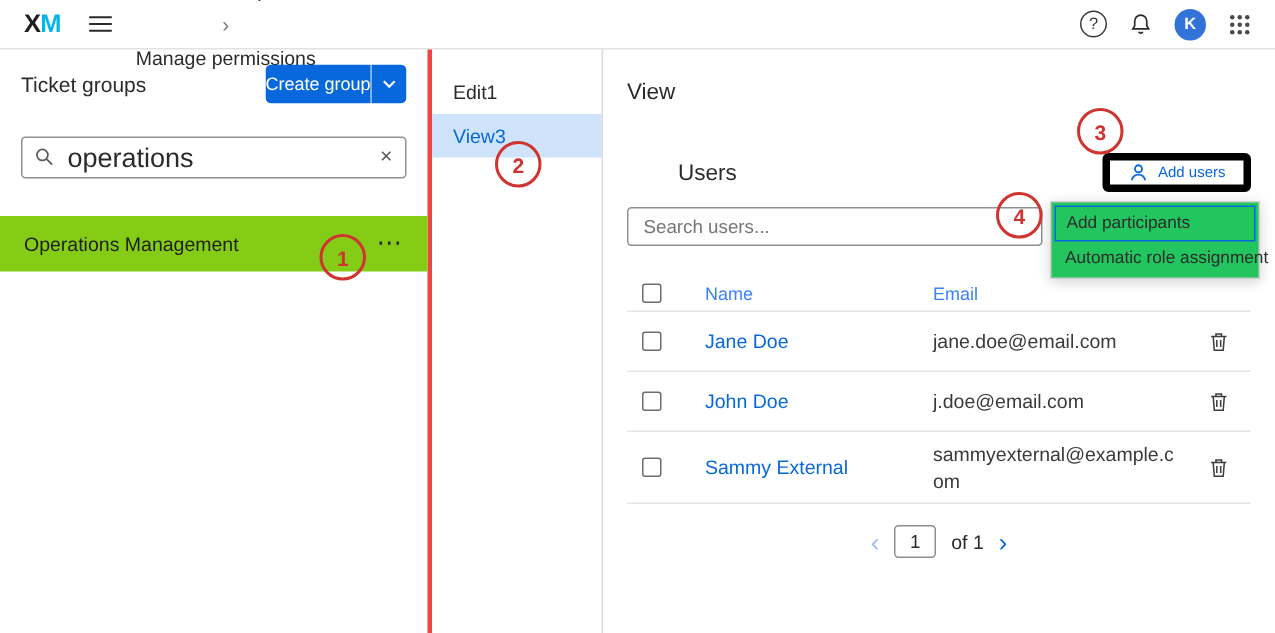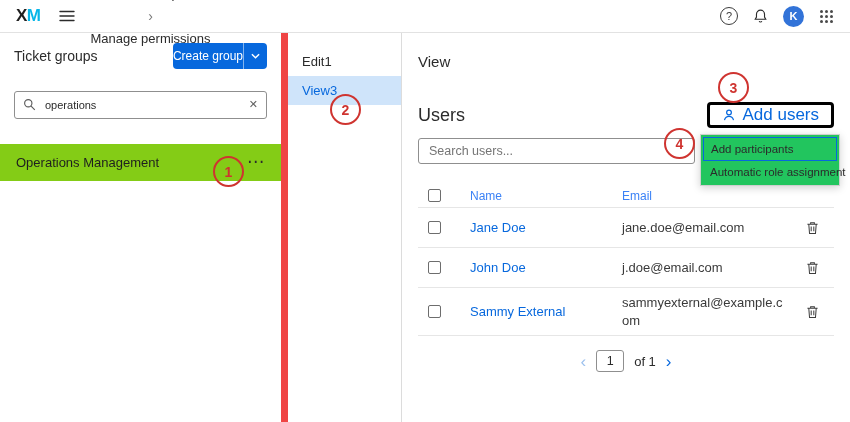--- a/index.html
+++ b/index.html
@@ -13,46 +13,46 @@
   .hamburger { margin-left: 18px; display: flex; align-items: center; cursor: pointer; }
   .crumbs { margin-left: 16px; display: flex; gap: 8px; font-size: 13px; align-items: center; color: #2b2b2b; flex-direction: column; }
   .crumb-sep { color: #7a7a7a; font-size: 14px; line-height: 1; }
   .top-right { margin-left: auto; display: flex; align-items: center; gap: 15px; }
   .help-circle { width: 18px; height: 18px; border: 1.4px solid #3c3c3c; border-radius: 50%; display: flex; align-items: center; justify-content: center; font-size: 11px; color: #3c3c3c; cursor: pointer; }
   .icon-btn { display: flex; align-items: center; cursor: pointer; }
   .avatar { width: 21px; height: 21px; border-radius: 50%; background: #3273d8; color: #fff; font-size: 11px; display: flex; align-items: center; justify-content: center; font-weight: bold; cursor: pointer; }
 
   
   .main { display: flex; height: 389px; }
-  .left { width: 288px; border-right: 7px solid #ef4444; }
+  .left { width: 288px; border-right: 3px solid #ef4444; }
   .mid { width: 114px; border-right: 1px solid #dcdcdc; padding-top: 14px; }
   .right { flex: 1; padding: 0 16px; }
 
   
   .left-head { display: flex; align-items: center; justify-content: space-between; margin: 10px 14px 0; }
   .left-title { font-size: 14px; color: #2b2b2b; }
   .cg { display: flex; border-radius: 4px; overflow: hidden; cursor: pointer; }
   .cg-main { background: #0768dd; color: #fff; font-size: 12px; padding: 6px 0; border: none; font-family: inherit; cursor: pointer; }
   .cg-arrow { background: #0768dd; padding: 0 7px; display: flex; align-items: center; border-left: 1px solid rgba(255,255,255,.5); cursor: pointer; }
   .search-wrap { position: relative; margin: 22px 14px 0; }
   .search-wrap .mag { position: absolute; left: 9px; top: 7px; }
-  .search-input { width: 100%; height: 28px; border: 1px solid #8f8f8f; border-radius: 3px; padding: 0 26px 0 30px; font-size: 11px; color: #2b2b2b; font-family: inherit; }
+  .search-input { width: 100%; height: 28px; border: 1px solid #8f8f8f; border-radius: 3px; padding: 0 26px 0 30px; font-size: 18px; color: #2b2b2b; font-family: inherit; }
   .clear-x { position: absolute; right: 9px; top: 7px; color: #5f5f5f; font-size: 11px; cursor: pointer; }
   .group-row { margin-top: 25px; height: 37px; background: #84cc16; display: flex; align-items: center; justify-content: space-between; padding: 0 16px; font-size: 13px; cursor: pointer; }
   .more-dots { font-size: 17px; color: #2b2b2b; letter-spacing: 1px; cursor: pointer; line-height: 0.6; }
 
   
   .mid-item { height: 29px; display: flex; align-items: center; justify-content: flex-start; padding: 0 14px; font-size: 13px; color: #2b2b2b; cursor: pointer; }
   .mid-item.selected { background: #cfe4fa; color: #0768dd; }
 
   
   .rp-title { margin-top: 20px; font-size: 15px; color: #2b2b2b; }
   .users-row { margin-top: 32px; display: flex; align-items: center; justify-content: space-between; }
-  .users-title { font-size: 18px; color: #2b2b2b; }
-  .add-users { display: flex; align-items: center; gap: 6px; border: 3px solid #000000; color: #0768dd; background: #fff; border-radius: 4px; height: 26px; padding: 0 12px; font-size: 17px; font-family: inherit; cursor: pointer; }
+  .users-title { font-size: 15px; color: #2b2b2b; margin-left: 34px; }
+  .add-users { display: flex; align-items: center; gap: 6px; border: 5px solid #000000; color: #0768dd; background: #fff; border-radius: 4px; height: 26px; padding: 0 12px; font-size: 10px; font-family: inherit; cursor: pointer; }
   .su-wrap { margin-top: 10px; width: 277px; }
   .su-input { width: 100%; height: 26px; border: 1px solid #8f8f8f; border-radius: 3px; padding: 0 10px; font-size: 12.5px; font-family: inherit; color: #2b2b2b; }
 
   
   .table { margin-top: 20px; }
   .trow { display: grid; grid-template-columns: 52px 152px 176px 1fr; align-items: center; border-bottom: 1px solid #e6e6e6; }
   .thead { height: 24px; font-size: 12px; color: #3b82f6; }
   .tbody-row { min-height: 40px; font-size: 13px; }
   .cb { width: 13px; height: 13px; border: 1px solid #6d6d6d; border-radius: 2px; background: #fff; margin-left: 10px; display: inline-block; cursor: pointer; }
   .name-link { color: #0768dd; cursor: pointer; }

